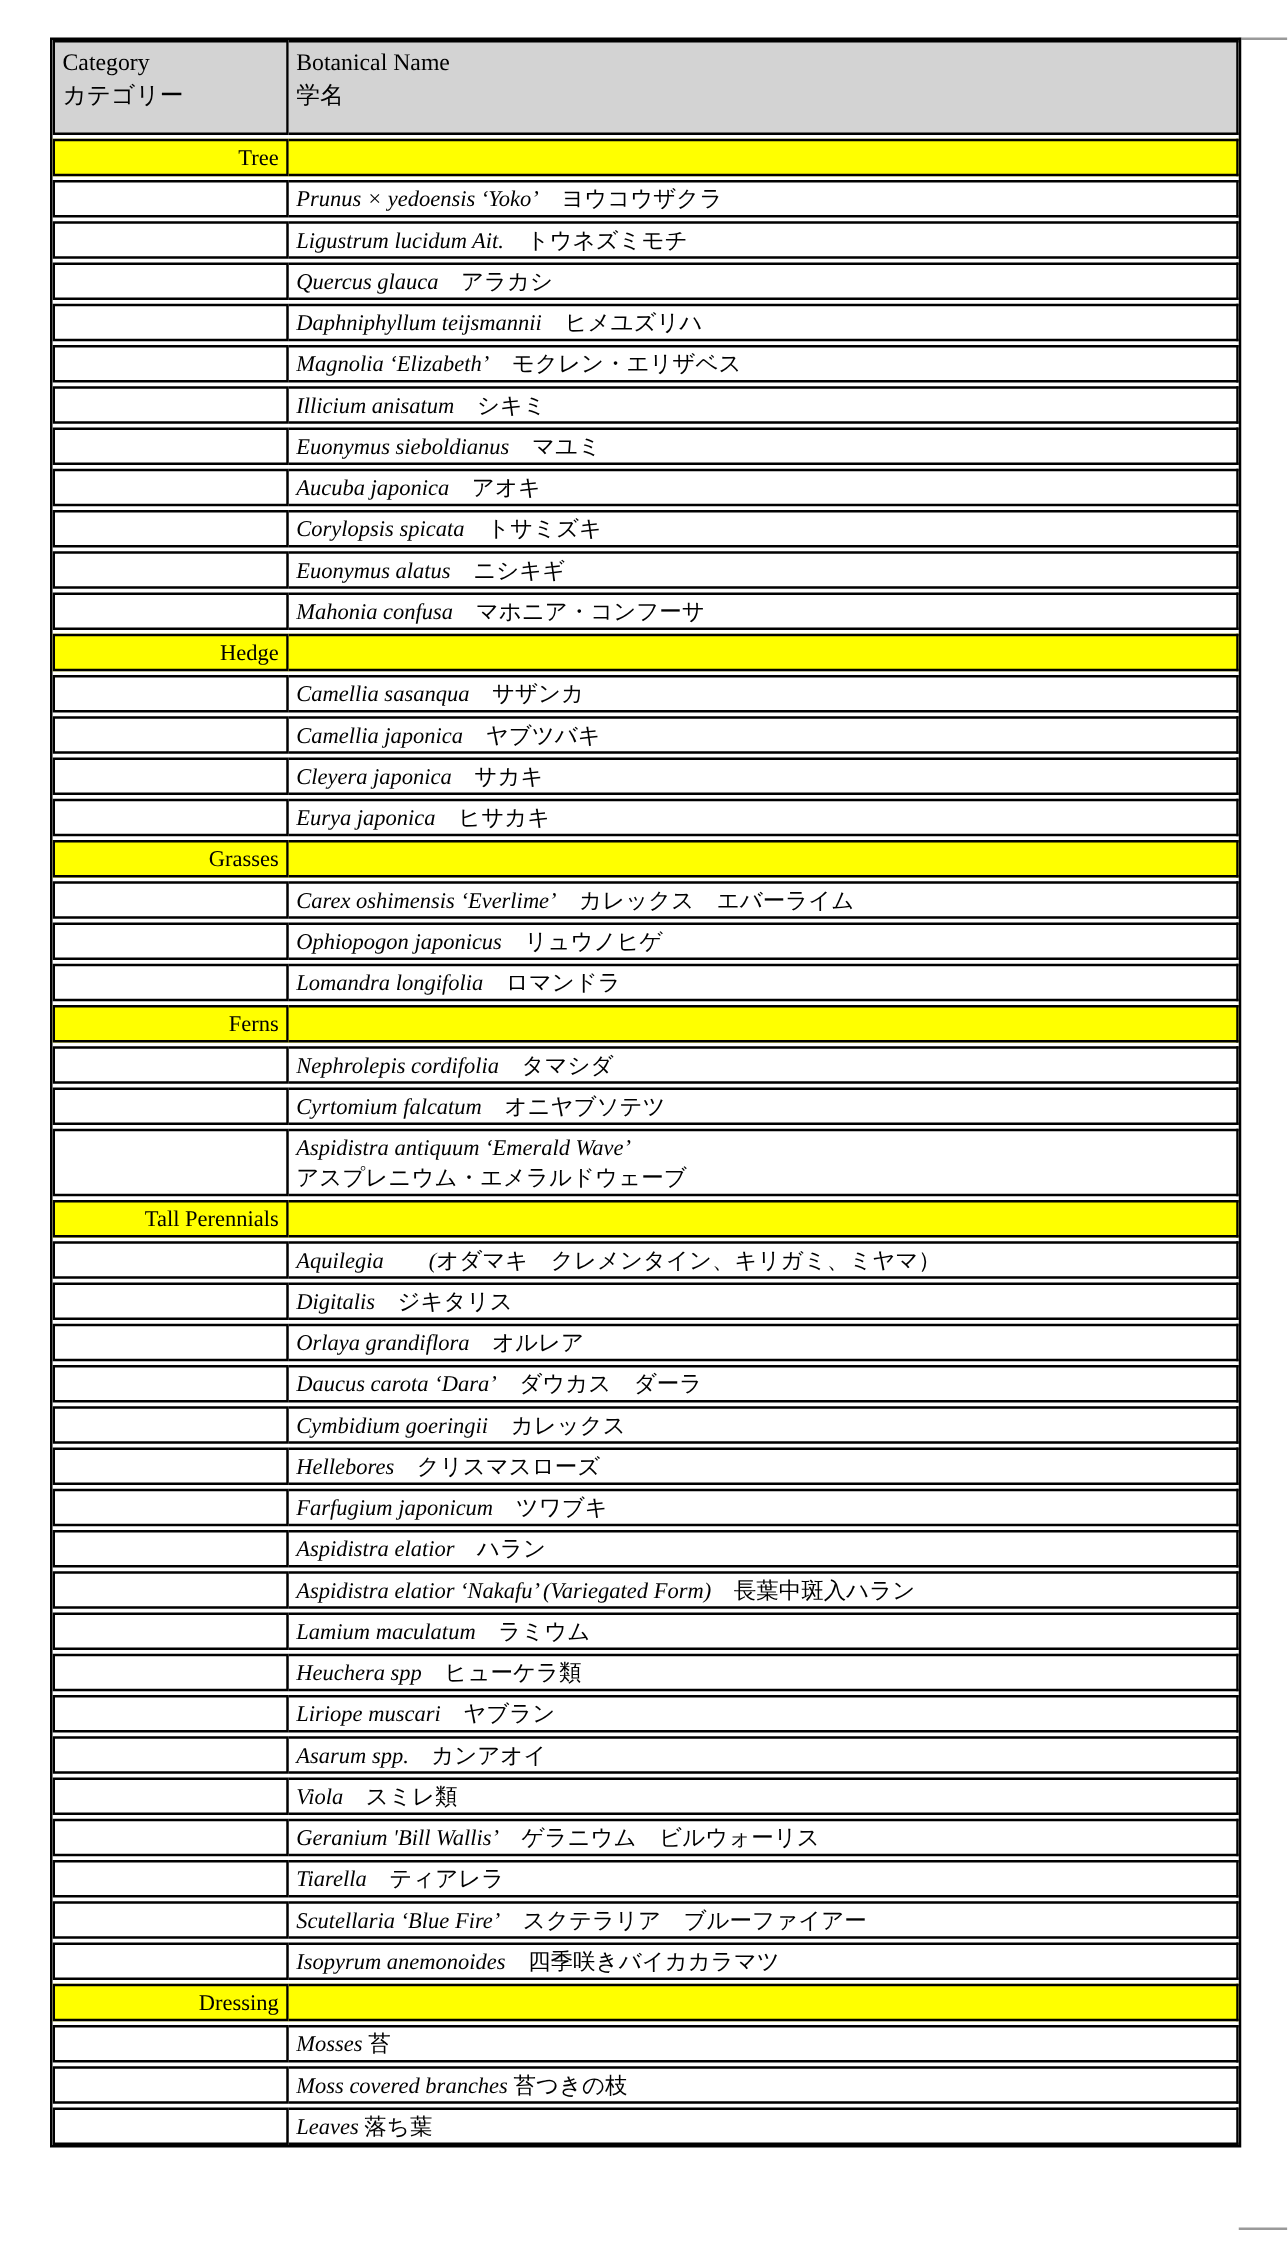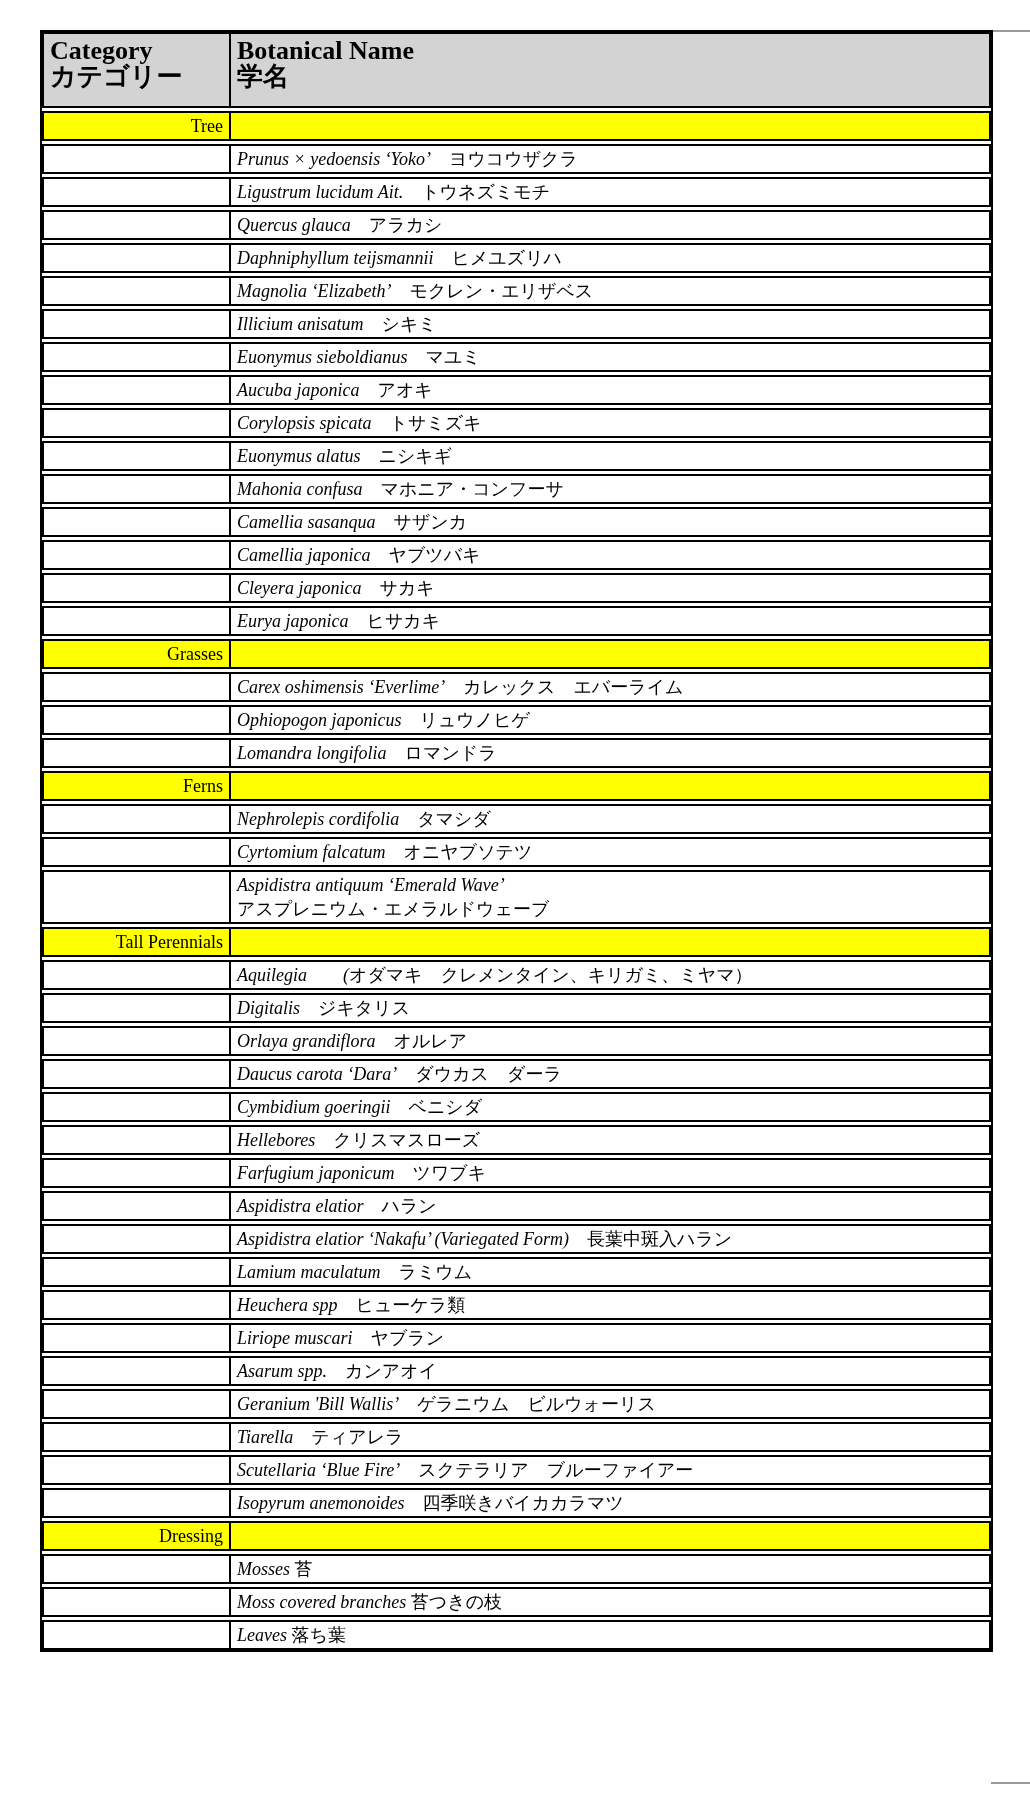--- a/index.html
+++ b/index.html
@@ -45,22 +45,21 @@
     overflow: hidden;
     box-sizing: content-box;
   }
   td.c2, th.c2 { border-left: none; }
   th.hdr {
     background: var(--header-bg, #d3d3d3);
     height: 64px;
     vertical-align: top;
     padding: 4px 6px;
     line-height: 26px;
-    font-size: 26px;
-    font-weight: bold;
+    font-size: 19px;
   }
   tr.cat-row td {
     background: var(--highlight-bg, #ffff00);
     text-align: right;
   }
   td.name i {
     font-style: italic;
   }
   td.name span { font-style: normal; }
   .edge-line {
@@ -141,20 +140,24 @@
             <td class="c2 name"><i>Corylopsis spicata</i><span>　トサミズキ</span></td>
           </tr>
           <tr class="plant-row">
             <td class="c1"></td>
             <td class="c2 name"><i>Euonymus alatus</i><span>　ニシキギ</span></td>
           </tr>
           <tr class="plant-row">
             <td class="c1"></td>
             <td class="c2 name"><i>Mahonia confusa</i><span>　マホニア・コンフーサ</span></td>
           </tr>
+          <tr class="cat-row">
+            <td class="c1 cat">Hedge</td>
+            <td class="c2 cat"></td>
+          </tr>
           <tr class="plant-row">
             <td class="c1"></td>
             <td class="c2 name"><i>Camellia sasanqua</i><span>　サザンカ</span></td>
           </tr>
           <tr class="plant-row">
             <td class="c1"></td>
             <td class="c2 name"><i>Camellia japonica</i><span>　ヤブツバキ</span></td>
           </tr>
           <tr class="plant-row">
             <td class="c1"></td>
@@ -211,21 +214,21 @@
           <tr class="plant-row">
             <td class="c1"></td>
             <td class="c2 name"><i>Orlaya grandiflora</i><span>　オルレア</span></td>
           </tr>
           <tr class="plant-row">
             <td class="c1"></td>
             <td class="c2 name"><i>Daucus carota ‘Dara’</i><span>　ダウカス　ダーラ</span></td>
           </tr>
           <tr class="plant-row">
             <td class="c1"></td>
-            <td class="c2 name"><i>Cymbidium goeringii</i><span>　ベニシダ</span></td>
+            <td class="c2 name"><i>Cymbidium goeringii</i><span>　カレックス</span></td>
           </tr>
           <tr class="plant-row">
             <td class="c1"></td>
             <td class="c2 name"><i>Hellebores</i><span>　クリスマスローズ</span></td>
           </tr>
           <tr class="plant-row">
             <td class="c1"></td>
             <td class="c2 name"><i>Farfugium japonicum</i><span>　ツワブキ</span></td>
           </tr>
           <tr class="plant-row">
@@ -244,20 +247,24 @@
             <td class="c1"></td>
             <td class="c2 name"><i>Heuchera spp</i><span>　ヒューケラ類</span></td>
           </tr>
           <tr class="plant-row">
             <td class="c1"></td>
             <td class="c2 name"><i>Liriope muscari</i><span>　ヤブラン</span></td>
           </tr>
           <tr class="plant-row">
             <td class="c1"></td>
             <td class="c2 name"><i>Asarum spp.</i><span>　カンアオイ</span></td>
+          </tr>
+          <tr class="plant-row">
+            <td class="c1"></td>
+            <td class="c2 name"><i>Viola</i><span>　スミレ類</span></td>
           </tr>
           <tr class="plant-row">
             <td class="c1"></td>
             <td class="c2 name"><i>Geranium 'Bill Wallis’</i><span>　ゲラニウム　ビルウォーリス</span></td>
           </tr>
           <tr class="plant-row">
             <td class="c1"></td>
             <td class="c2 name"><i>Tiarella</i><span>　ティアレラ</span></td>
           </tr>
           <tr class="plant-row">

